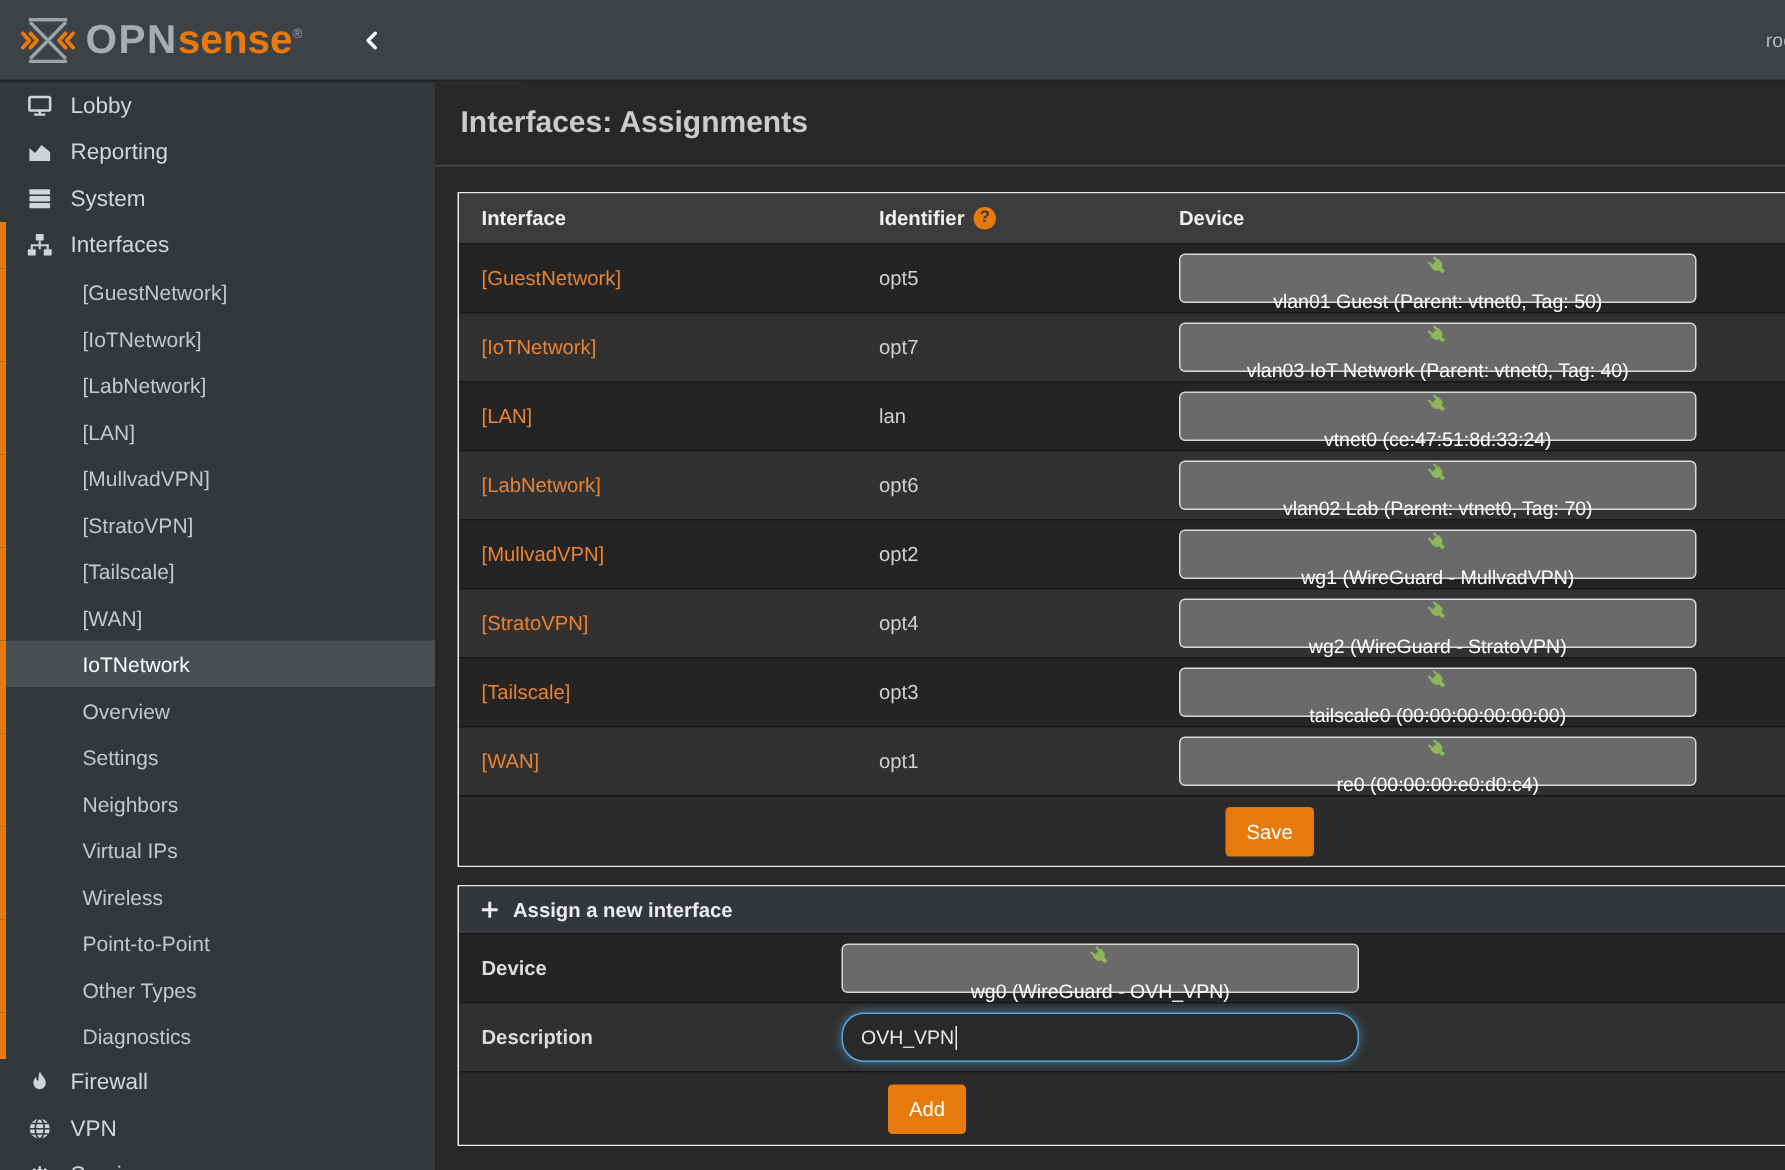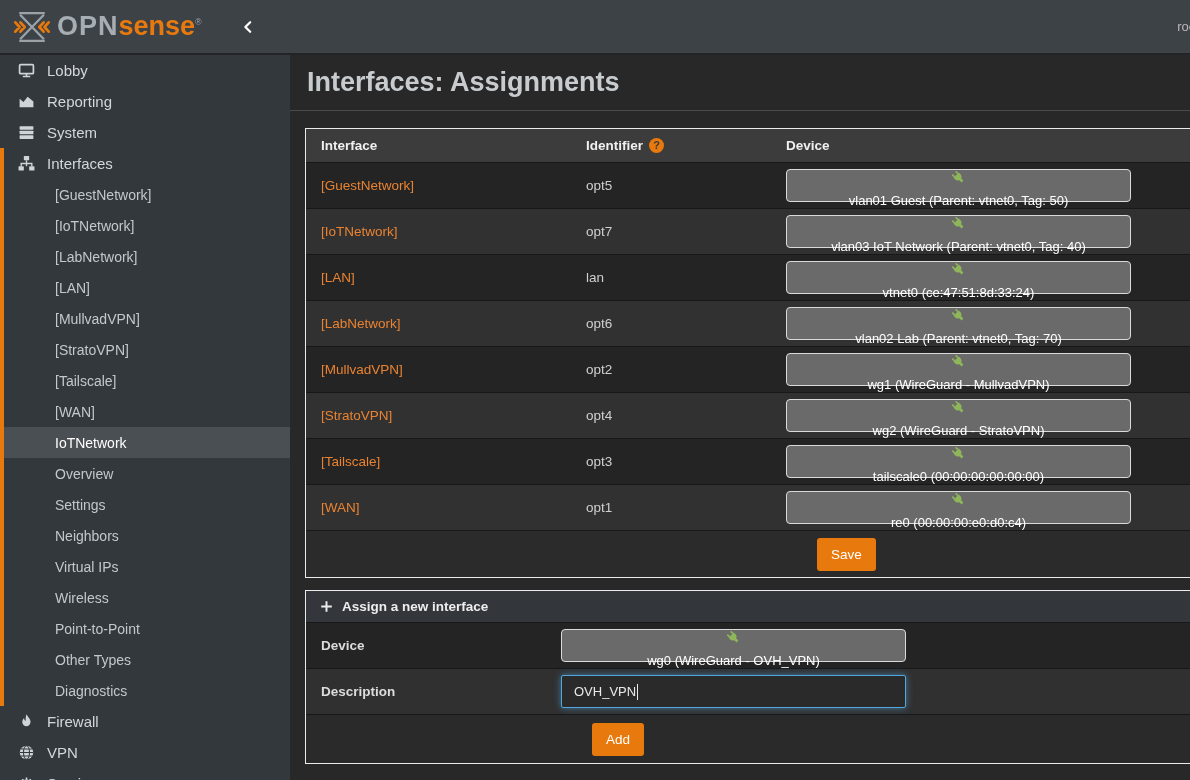--- a/index.html
+++ b/index.html
@@ -40,21 +40,21 @@
   .sb-item.sub .sb-label{margin-left:37px;}
   .sb-item.grp{border-left-color:var(--accent);}
   .sb-item.selected{background:#4a4f54;color:#fff;}
   .sb-right{margin-left:auto;color:#c3c8cd;display:flex;}
   .sb-right .ic{width:16px;height:16px;}
   .sb-label{white-space:nowrap;}
 
   
   .main{position:absolute;left:290px;top:55px;right:0;bottom:0;background:#282828;}
   .page-header{height:56px;border-bottom:1px solid #4a4a4a;display:flex;align-items:center;box-sizing:border-box;padding-left:17px;}
-  .page-title{font-size:27px;font-weight:bold;color:#c9cccf;}
+  .page-title{font-size:20px;font-weight:bold;color:#c9cccf;}
   .content{padding:17px 0 0 15px;}
 
   .tbl{width:900px;border:1px solid #ebebeb;background:#242424;box-sizing:border-box;}
   .grid3{display:grid;grid-template-columns:265px 200px 1fr;align-items:center;}
   .tbl-head{background:#3c3c3c;height:33px;font-weight:bold;color:#f0f0f0;font-size:13.5px;}
   .cell{padding-left:15px;display:flex;align-items:center;gap:6px;}
   .row{height:45px;border-top:1px solid #181818;font-size:13.5px;}
   #assign-rows .row:nth-child(odd){background:#242424;}
   #assign-rows .row:nth-child(even){background:#313131;}
   .iface-link{color:var(--link);text-decoration:none;cursor:pointer;}
@@ -87,21 +87,21 @@
   .panel-head .ic{width:13px;height:13px;color:#ededed;}
   .grid2{display:grid;grid-template-columns:255px 1fr;align-items:center;}
   .prow{min-height:45px;border-top:1px solid #181818;}
   .prow-device{background:#242424;}
   .prow-desc{background:#303030;}
   .prow-add{background:#2a2a2a;height:48px;}
   .flabel{padding-left:15px;font-weight:bold;color:#dcdcdc;font-size:13.5px;}
 
   .text-input{
     width:345px;height:33px;box-sizing:border-box;background:#2a2a2a;
-    border:1px solid var(--focus);border-radius:2px;
+    border:1px solid var(--focus);border-radius:15px;
     box-shadow:0 0 7px rgba(83,167,224,.6);
     display:flex;align-items:center;padding:0 12px;
     color:#e9e9e9;font-size:13px;cursor:text;
   }
   .tcursor{width:1px;height:16px;background:#eaeaea;margin-left:1px;animation:blink 1s steps(1) infinite;}
   @keyframes blink{50%{opacity:0}}
 </style>
 </head>
 <body>
 

